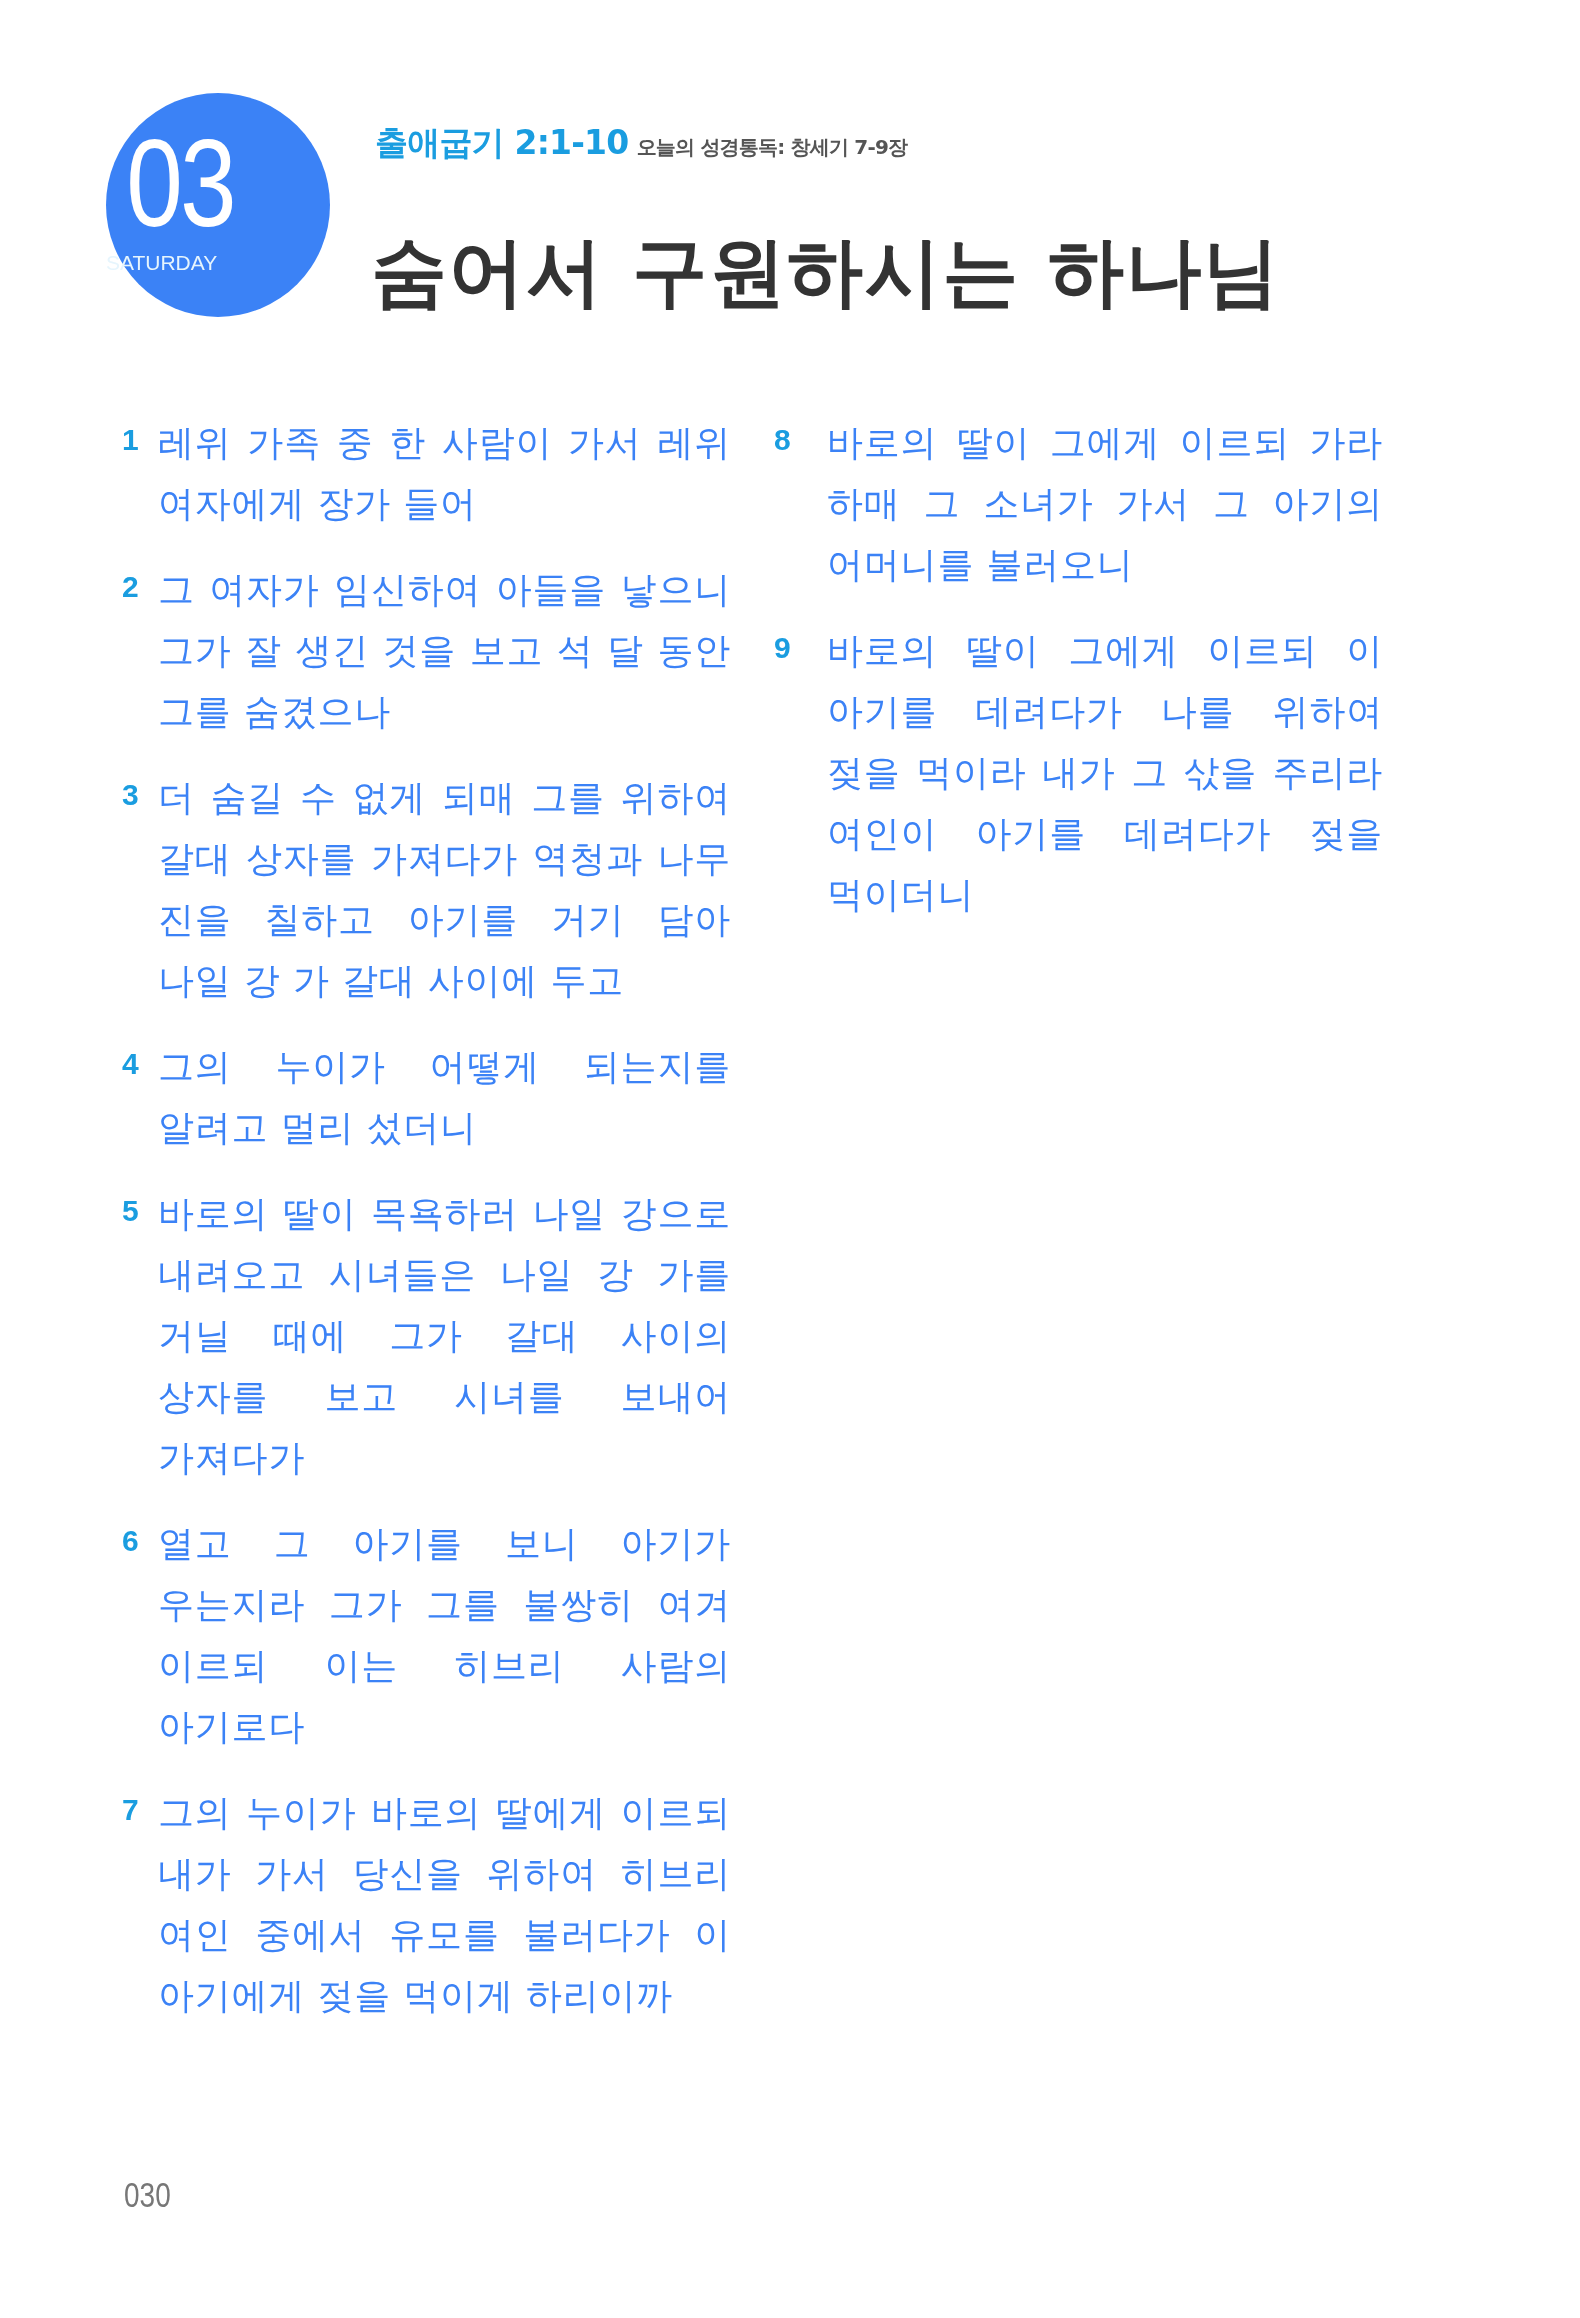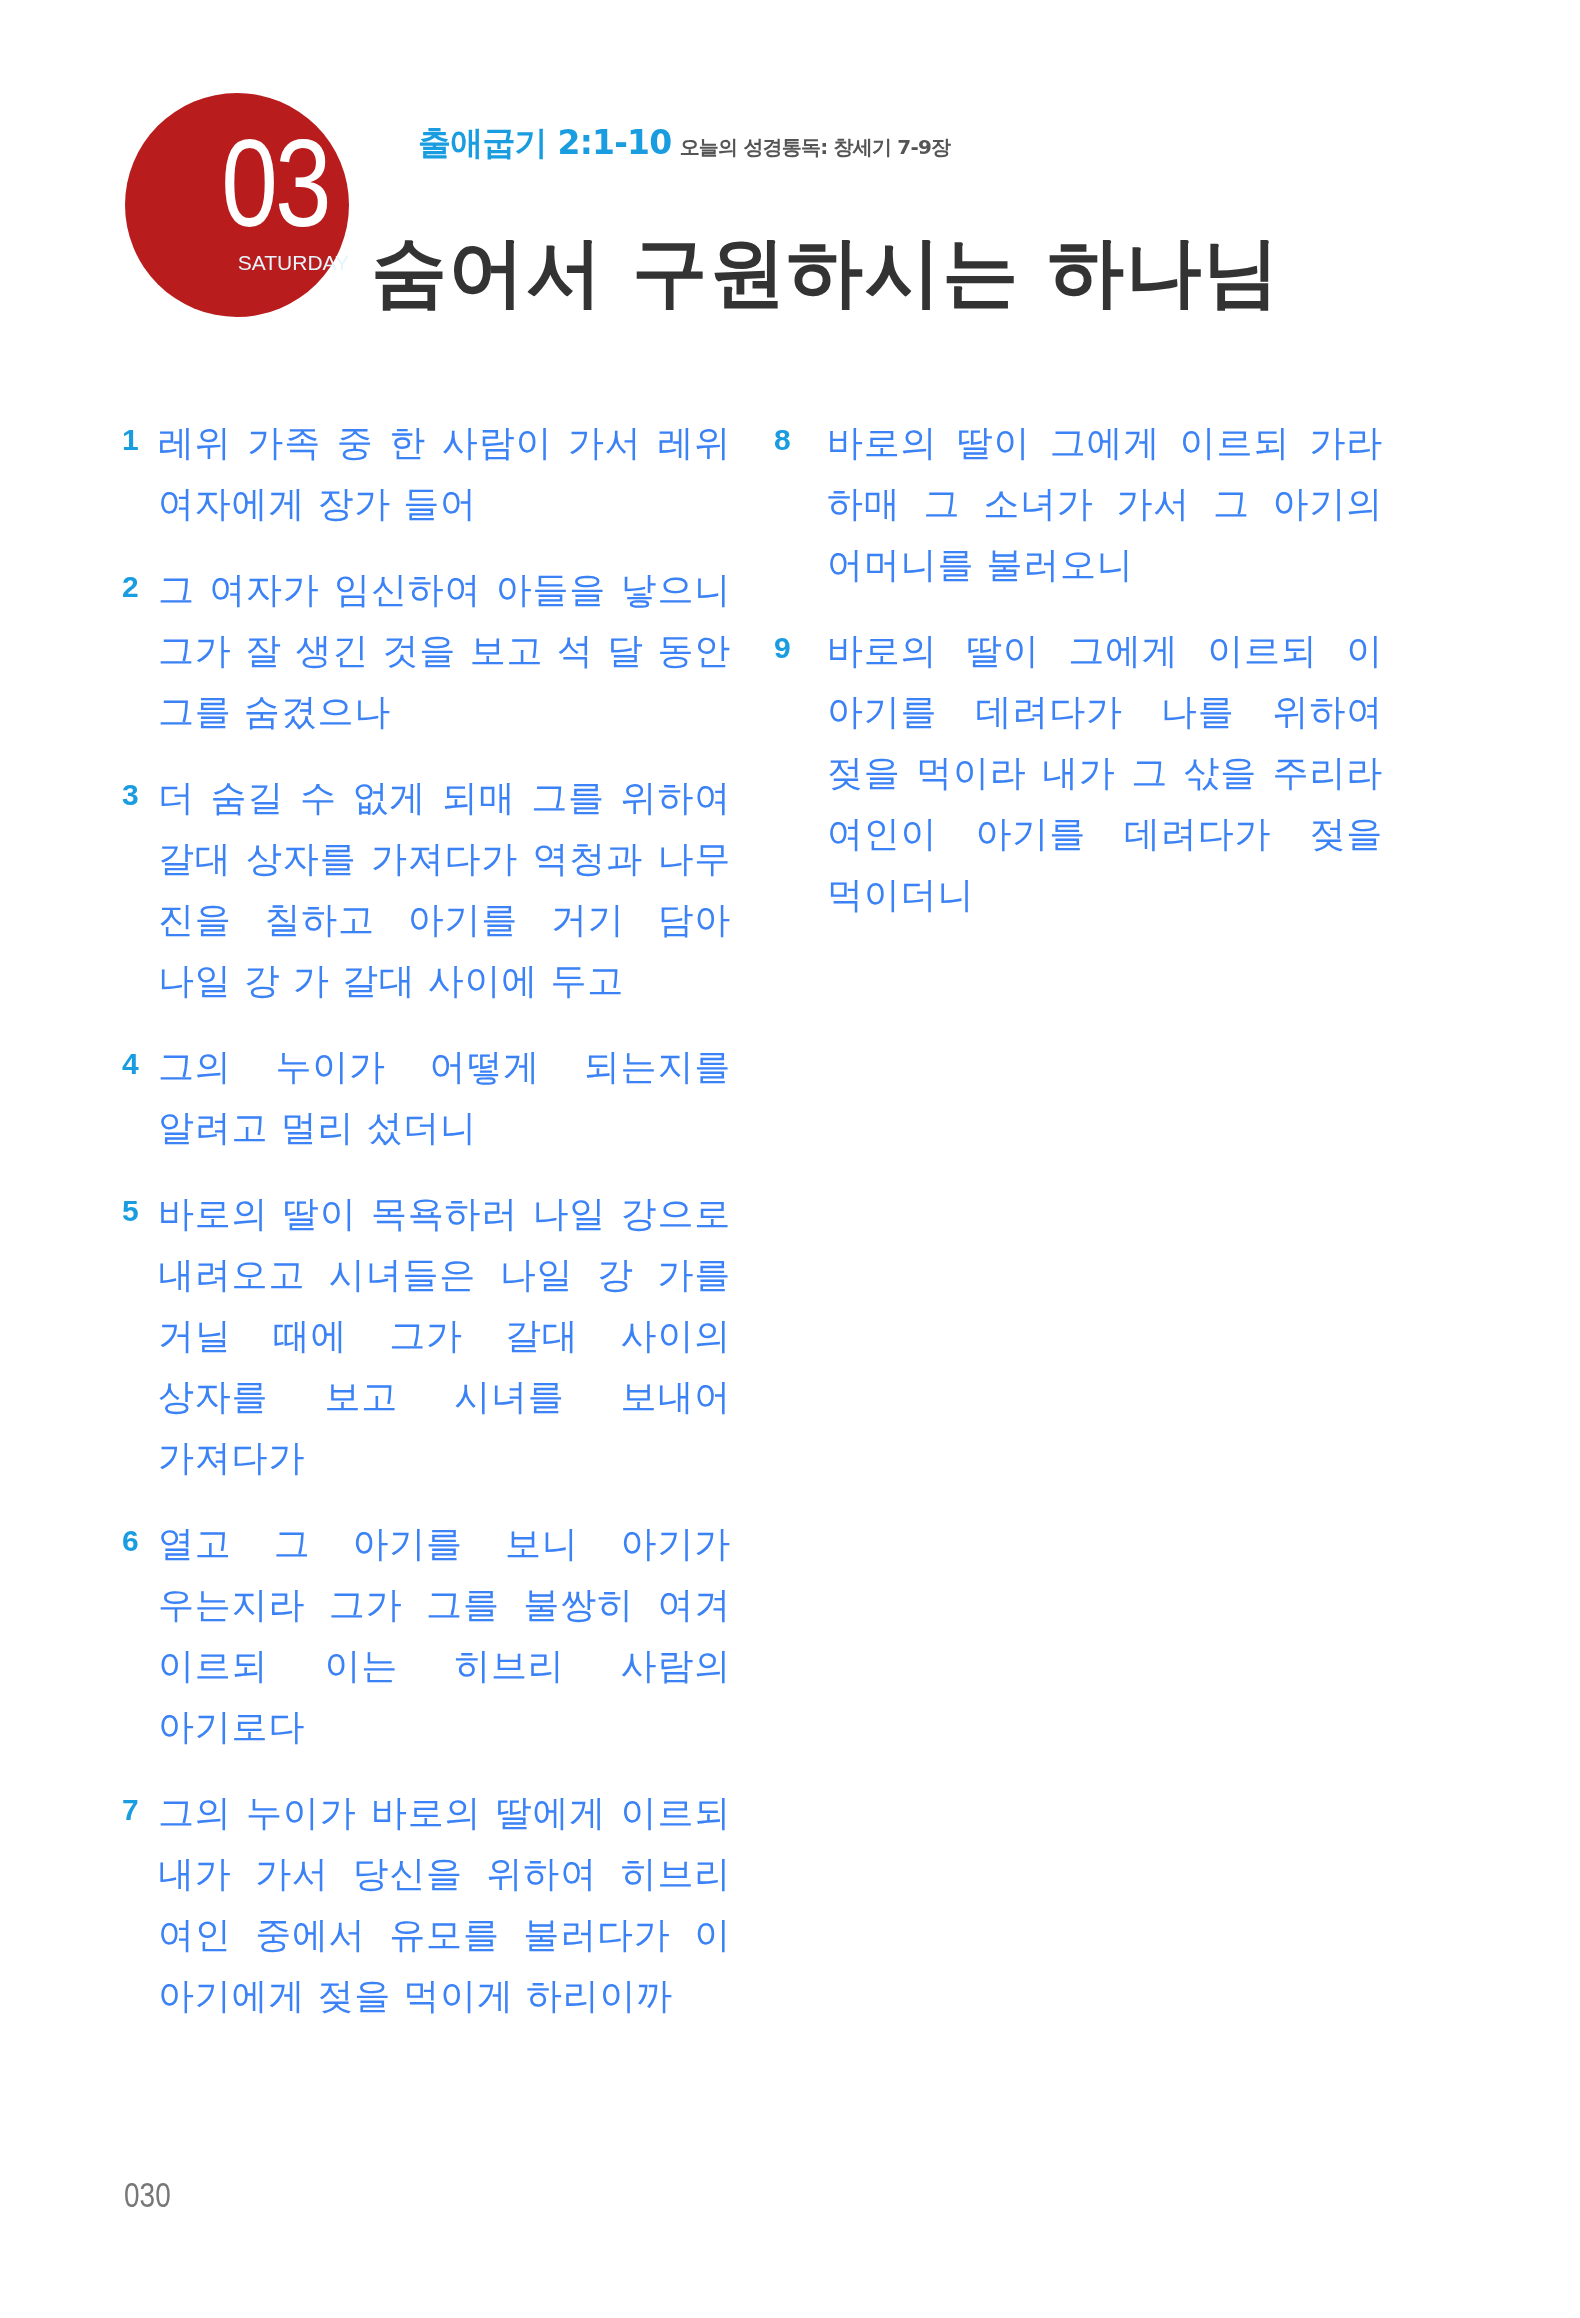--- a/index.html
+++ b/index.html
@@ -10,28 +10,28 @@
     body {
       width: 1581px;
       height: 2319px;
       position: relative;
       overflow: hidden;
       font-family: "DejaVu Sans", sans-serif;
       color: #1a1a1a;
     }
     .day-badge {
       position: absolute;
-      left: 125px;
+      left: 106px;
       top: 93px;
       width: 224px;
       height: 224px;
       border-radius: 50%;
-      background: #b91c1c;
+      background: #3b82f6;
       color: #ffffff;
-      text-align: right;
+      text-align: left;
     }
     .day-number {
       position: absolute;
       left: 0;
       right: 0;
       top: 28px;
       font-family: "Liberation Sans", sans-serif;
       font-size: 124px;
       line-height: 124px;
       font-weight: 400;
@@ -55,21 +55,20 @@
       left: 375px;
       top: 122px;
       white-space: nowrap;
       font-size: 33px;
       line-height: 41px;
     }
     .reading-ref {
       color: #1a9de0;
       font-weight: bold;
       letter-spacing: -0.8px;
-      margin-left: 43px;
     }
     .reading-today {
       color: #555555;
       font-weight: bold;
       font-size: 20px;
       letter-spacing: -0.8px;
       margin-left: 8.2px;
     }
     .page-title {
       position: absolute;

